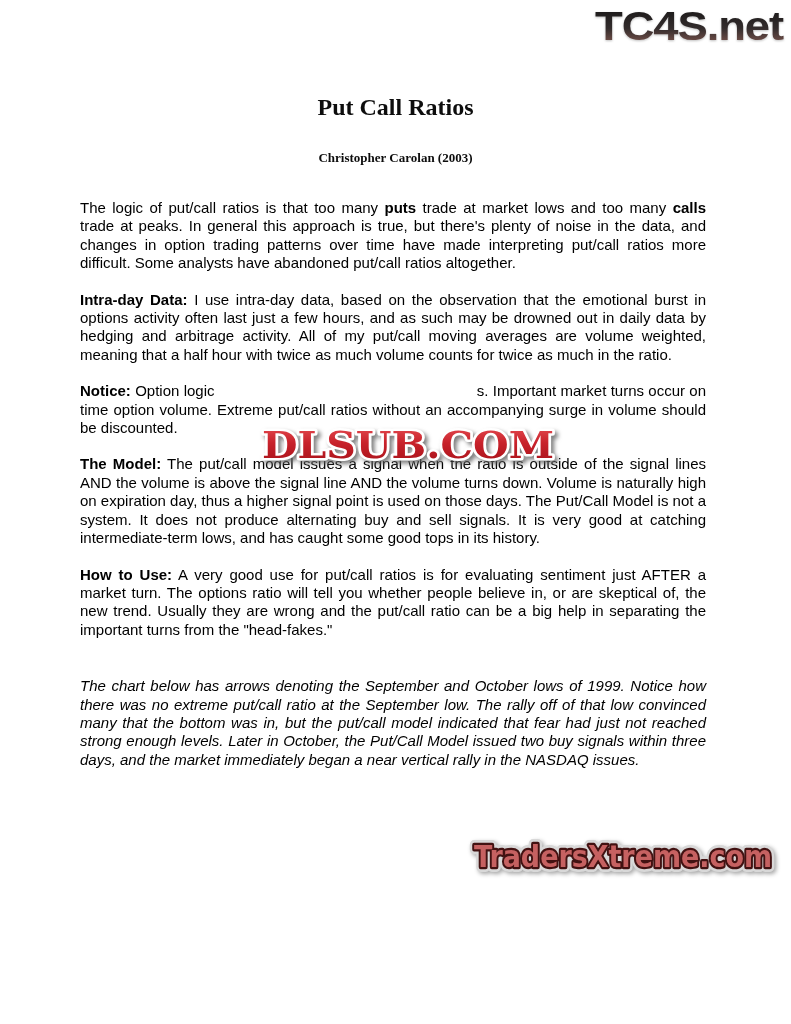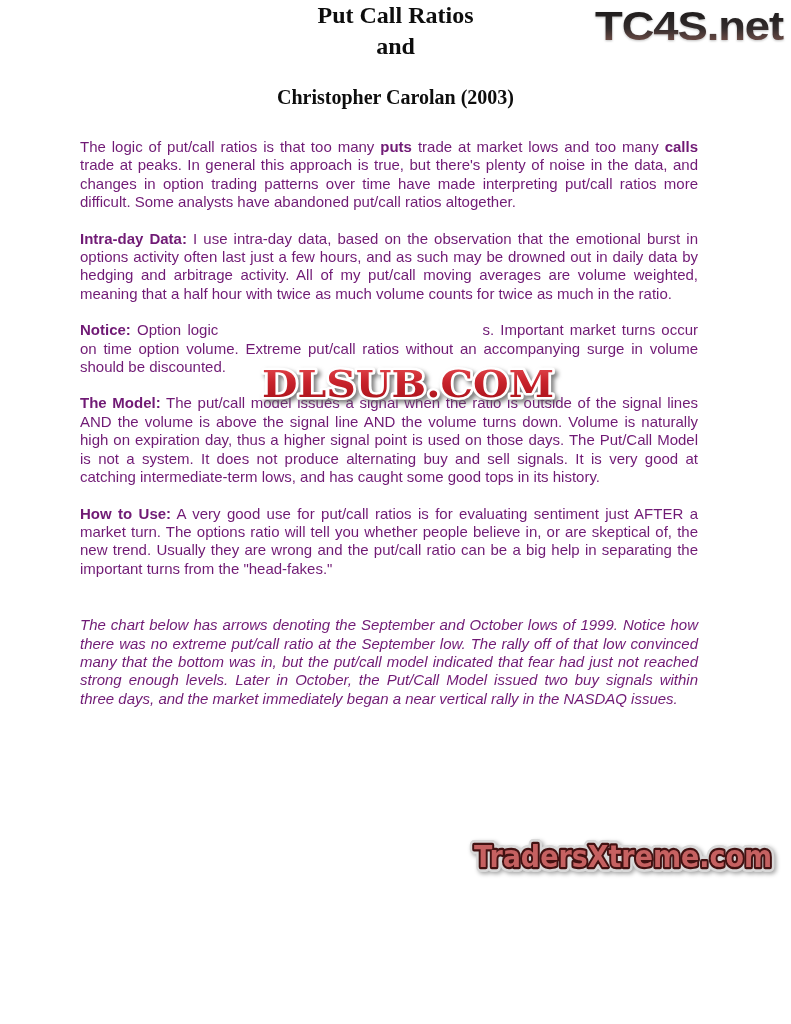--- a/index.html
+++ b/index.html
@@ -14,39 +14,39 @@
   
   .tc4s{position:absolute;top:0px;right:2px;width:200px;height:50px;}
   .tc4s text{
     font-family:"Liberation Sans",sans-serif;
     font-weight:bold;font-size:41px;letter-spacing:-1px;
   }
   .tc4s svg{filter:drop-shadow(0 1px 1px rgba(0,0,0,0.25));}
 
   
   .doc-title{
-    text-align:center;
+    padding-top:92px;text-align:center;
     font-family:"Liberation Serif",serif;font-weight:bold;
     font-size:24px;line-height:31px;color:#0d0d0d;
   }
   .author{
     margin-top:24px;text-align:center;
     font-family:"Liberation Serif",serif;font-weight:bold;
-    font-size:20px;line-height:22px;color:#0d0d0d;
+    font-size:13px;line-height:22px;color:#0d0d0d;
   }
 
   
   .article-body{
     position:relative;
     margin:30px 81px 0 80px;
   }
   p.para{
-    margin:0 12px 18px 0;
+    margin:0 4px 18px 0;
     font-size:15px;line-height:18.4px;
-    text-align:justify;color:#701a75;
+    text-align:justify;color:#000000;
   }
   p.para.extra-space{margin-top:38px;font-style:italic;}
   .b{font-weight:bold;}
   .wm-gap{display:inline-block;width:258px;height:1px;vertical-align:baseline;}
 
   
   .watermark{position:absolute;left:170px;top:222px;width:316px;height:52px;z-index:5;}
   .watermark svg{filter:drop-shadow(3px 3px 2px rgba(95,95,95,0.8));}
   .watermark text{
     font-family:"DejaVu Serif","Liberation Serif",serif;
@@ -74,21 +74,20 @@
           <stop offset="55%" stop-color="#332c2c"></stop>
           <stop offset="100%" stop-color="#906056"></stop>
         </linearGradient>
       </defs>
       <text x="100" y="40" text-anchor="middle" textLength="188" lengthAdjust="spacingAndGlyphs" fill="url(#tcg)">TC4S.net</text>
     </svg>
   </div>
 
   <div class="doc-title">
     <div>Put Call Ratios</div>
-    <div>and</div>
   </div>
 
   <div class="author">Christopher Carolan (2003)</div>
 
   <div class="article-body">
 
     <div class="watermark">
       <svg width="316" height="52" viewBox="0 0 316 52">
         <defs>
           <linearGradient id="wmg" x1="0" y1="0" x2="0" y2="1">

